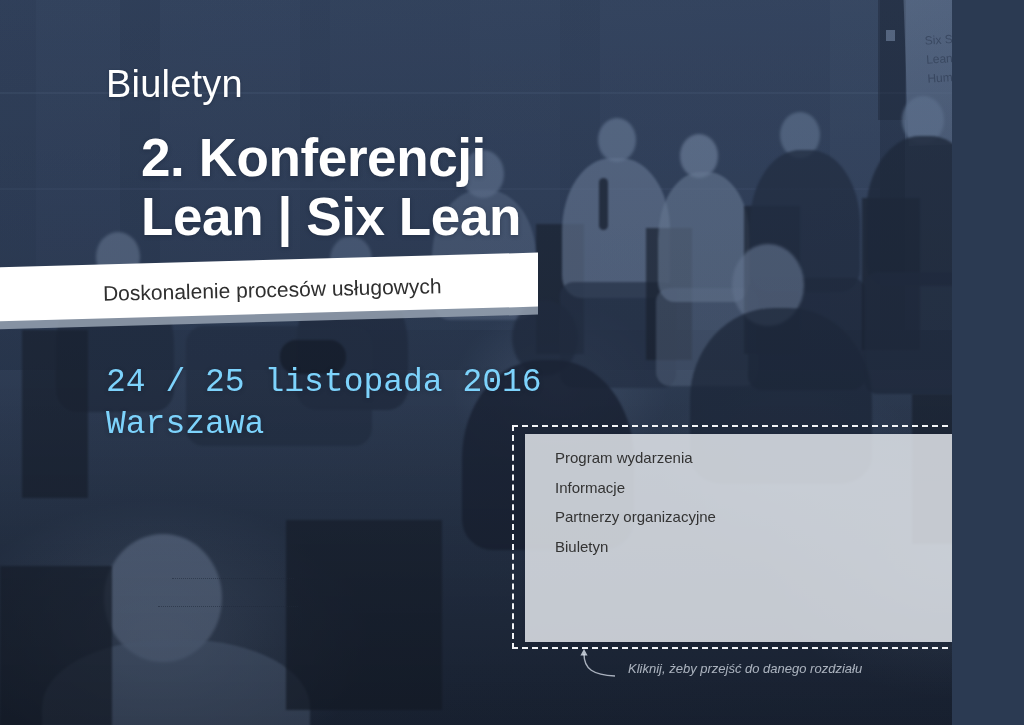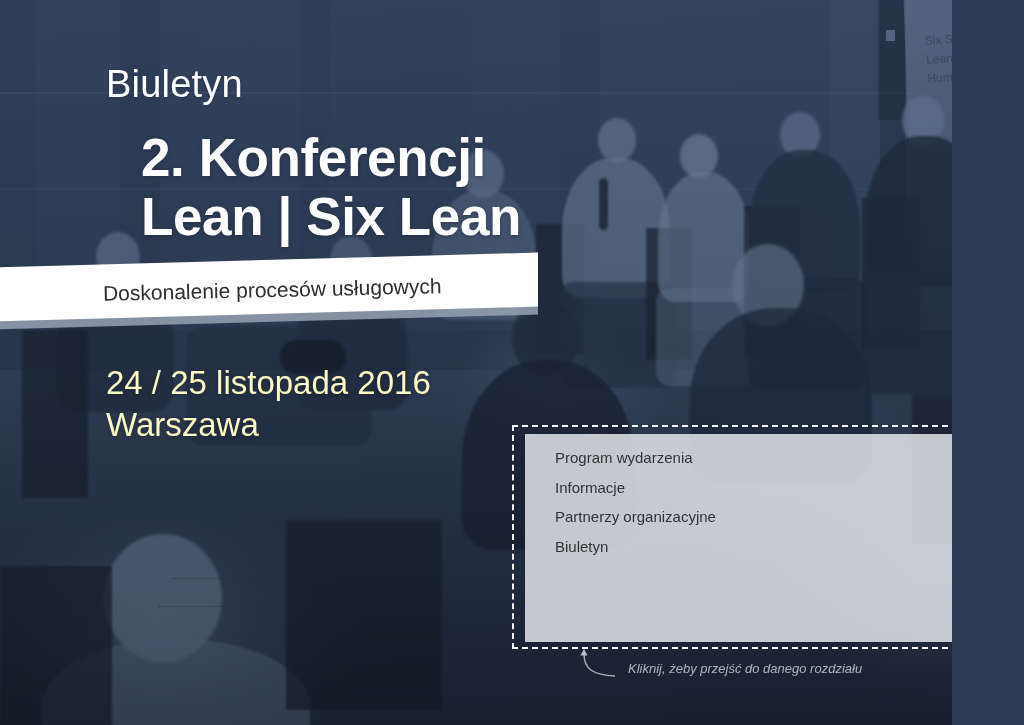--- a/index.html
+++ b/index.html
@@ -194,23 +194,24 @@
     transform: rotate(-1.3deg);
     white-space: nowrap;
   }
 
   
   .datecity {
     position: absolute;
     left: 106px; top: 362px;
     font-size: 33px;
     font-weight: 400;
-    color: #fef9c3;
+    color: #7dd3fc;
     line-height: 42px;
     text-shadow: 0 1px 4px rgba(20,30,48,0.40);
+    font-family: Liberation Mono, monospace;
   }
   .datecity .city { display: block; }
 
   
   .toc-panel {
     position: absolute;
     left: 525px; top: 434px;
     width: 499px; height: 208px;
     background: rgba(234,238,243,0.82);
     box-shadow: 0 1px 3px rgba(20,30,48,0.18);

